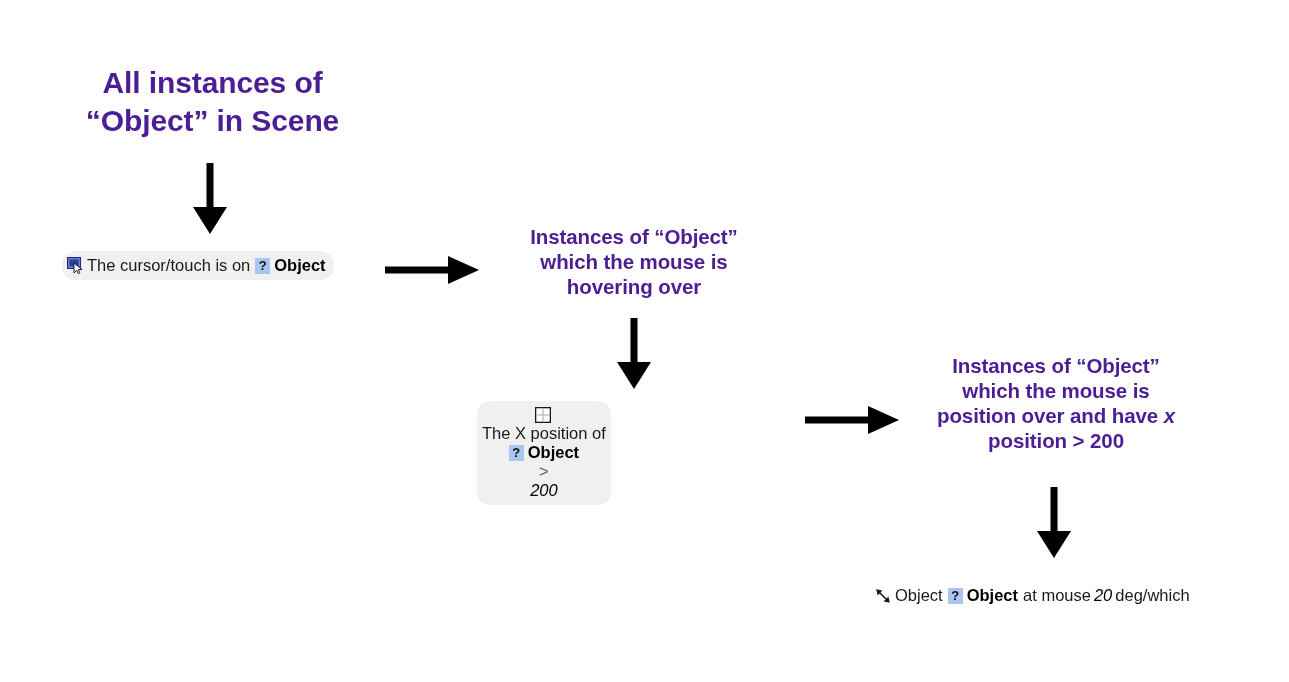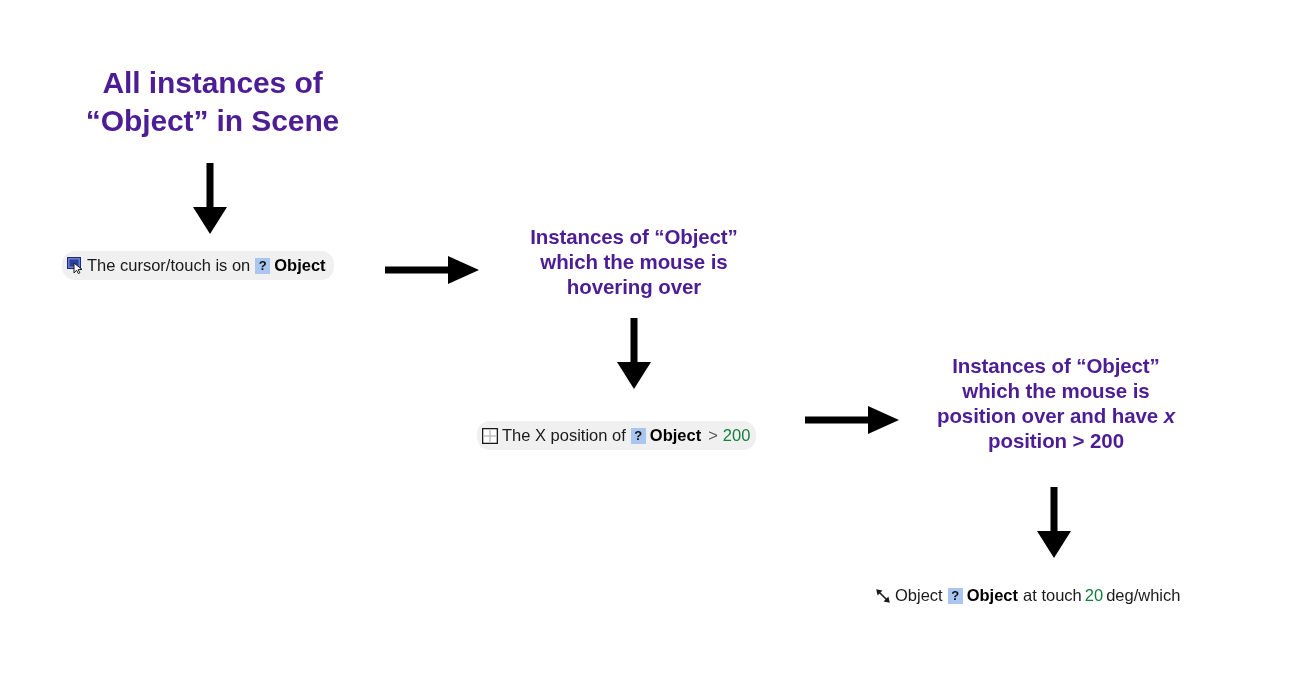--- a/index.html
+++ b/index.html
@@ -65,21 +65,22 @@
   }
   .stmt.shaded {
     background: #f0f0f0;
   }
   #stmt-cursor {
     left: 62px;
     top: 251px;
   }
   #stmt-xpos {
     left: 477px;
-    top: 421px;
+    top: 401px;
+    flex-direction: column;
   }
   #stmt-rotate {
     left: 870px;
     top: 581px;
     background: transparent;
   }
   .stmt .txt {
     padding: 0 1px;
   }
 
@@ -102,22 +103,23 @@
     font-weight: bold;
     font-family: "Liberation Sans", sans-serif;
     line-height: 1;
   }
   .obj-name {
     color: #000000;
     font-weight: bold;
     font-size: 16.5px;
   }
   .num-green {
-    color: #15803d;
+    color: #000000;
     padding: 0 2px;
+    font-style: italic;
   }
   .op-gray {
     color: #555555;
     padding: 0 3px;
   }
 
   
   .stmt-icon {
     display: inline-flex;
     width: 18px;
@@ -228,16 +230,16 @@
       <line x1="3.2" y1="3.2" x2="12.8" y2="12.8" stroke="#1a1a1a" stroke-width="1.6"></line>
       <polygon points="1.2,1.2 7.4,2.6 2.6,7.4" fill="#1a1a1a"></polygon>
       <polygon points="14.8,14.8 8.6,13.4 13.4,8.6" fill="#1a1a1a"></polygon>
     </svg>
   </span>
   <span class="txt">Object</span>
   <span class="obj-token">
     <span class="obj-q">?</span>
     <span class="obj-name">Object</span>
   </span>
-  <span class="txt">at touch</span>
+  <span class="txt">at mouse</span>
   <span class="num-green">20</span>
   <span class="txt">deg/which</span>
 </div>
 
 </body></html>

